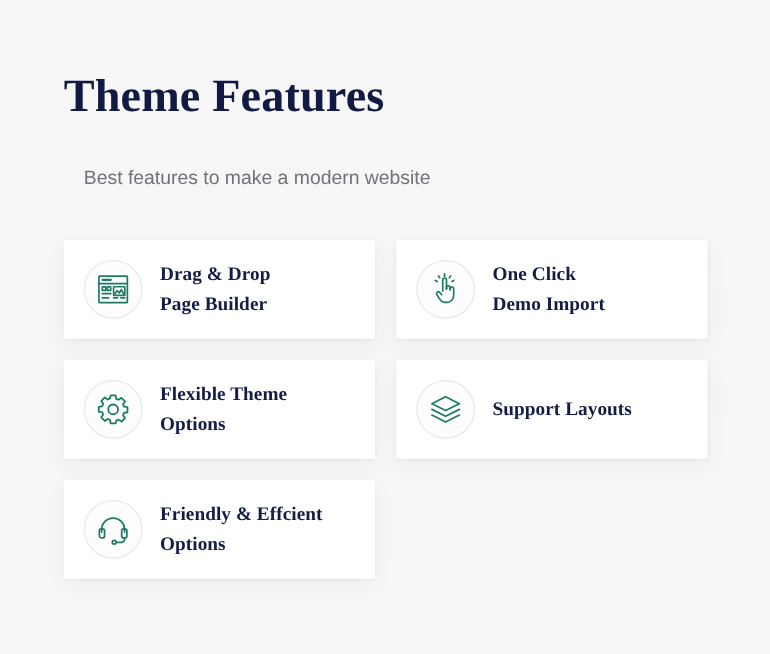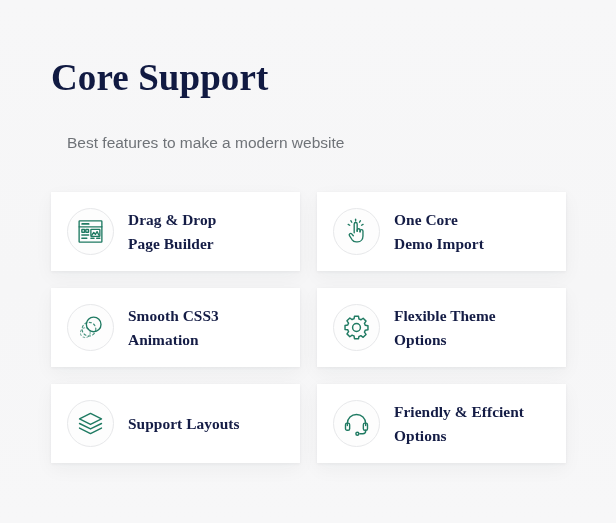--- a/index.html
+++ b/index.html
@@ -107,21 +107,21 @@
   .card-line {
     display: block;
   }
 </style>
 </head>
 <body>
 
 <div class="page">
 
   <div class="header">
-    <h1 class="page-title">Core Support</h1>
+    <h1 class="page-title">Theme Features</h1>
     <p class="page-subtitle">Best features to make a modern website</p>
   </div>
 
   <div class="feature-grid">
 
     <div class="feature-card">
       <span class="icon-badge">
         <svg width="27" height="27" viewBox="0 0 28 28" fill="none" stroke="#1f7a62" stroke-width="1.4" stroke-linecap="round" stroke-linejoin="round">
           <rect x="2.2" y="3" width="23.6" height="22" rx="0.6"></rect>
           <line x1="2.2" y1="9.2" x2="25.8" y2="9.2"></line>
@@ -149,38 +149,25 @@
           <path d="M14.7 13.9v-1.3a1.5 1.5 0 0 1 3 0v1.6"></path>
           <path d="M17.7 14.4v-0.8a1.5 1.5 0 0 1 3 0v5.1c0 3.3-2.2 6.1-5.6 6.1h-1.5c-2.1 0-3.3-1-4.3-2.5l-2.6-4.1a1.45 1.45 0 0 1 2.3-1.75l1.7 2"></path>
           <line x1="13.1" y1="3.1" x2="13.1" y2="1.2"></line>
           <line x1="9.1" y1="4.4" x2="8.1" y2="2.8"></line>
           <line x1="17.1" y1="4.4" x2="18.1" y2="2.8"></line>
           <line x1="7" y1="7.5" x2="5.4" y2="6.6"></line>
           <line x1="19.2" y1="7.5" x2="20.8" y2="6.6"></line>
         </svg>
       </span>
       <span class="card-text">
-        <span class="card-line">One Core</span>
+        <span class="card-line">One Click</span>
         <span class="card-line">Demo Import</span>
       </span>
     </div>
 
-    <div class="feature-card">
-      <span class="icon-badge">
-        <svg width="27" height="27" viewBox="0 0 28 28" fill="none" stroke="#1f7a62" stroke-width="1.4" stroke-linecap="round" stroke-linejoin="round">
-          <circle cx="17.3" cy="10.8" r="7.6"></circle>
-          <circle cx="12.4" cy="15.7" r="7.1" stroke-width="1.2" stroke-dasharray="2.2 2.6" opacity="0.85"></circle>
-          <circle cx="8.6" cy="19.4" r="5.1" stroke-width="1.1" stroke-dasharray="1.8 2.4" opacity="0.6"></circle>
-        </svg>
-      </span>
-      <span class="card-text">
-        <span class="card-line">Smooth CSS3</span>
-        <span class="card-line">Animation</span>
-      </span>
-    </div>
 
     <div class="feature-card">
       <span class="icon-badge">
         <svg width="27" height="27" viewBox="0 0 28 28" fill="none" stroke="#1f7a62" stroke-width="1.5" stroke-linecap="round" stroke-linejoin="round">
           <path d="M11.9 2.4h4.2l0.45 2.85a9.6 9.6 0 0 1 2.0 0.83l2.35-1.66 2.97 2.97-1.66 2.35c0.35 0.62 0.63 1.29 0.83 2.0l2.85 0.45v4.2l-2.85 0.45a9.6 9.6 0 0 1-0.83 2.0l1.66 2.35-2.97 2.97-2.35-1.66a9.6 9.6 0 0 1-2.0 0.83L16.1 25.6h-4.2l-0.45-2.85a9.6 9.6 0 0 1-2.0-0.83l-2.35 1.66-2.97-2.97 1.66-2.35a9.6 9.6 0 0 1-0.83-2.0L2.1 16.1v-4.2l2.85-0.45c0.2-0.71 0.48-1.38 0.83-2.0L4.12 7.1l2.97-2.97 2.35 1.66c0.62-0.35 1.29-0.63 2.0-0.83z"></path>
           <circle cx="14" cy="14" r="4.05"></circle>
         </svg>
       </span>
       <span class="card-text">
         <span class="card-line">Flexible Theme</span>

